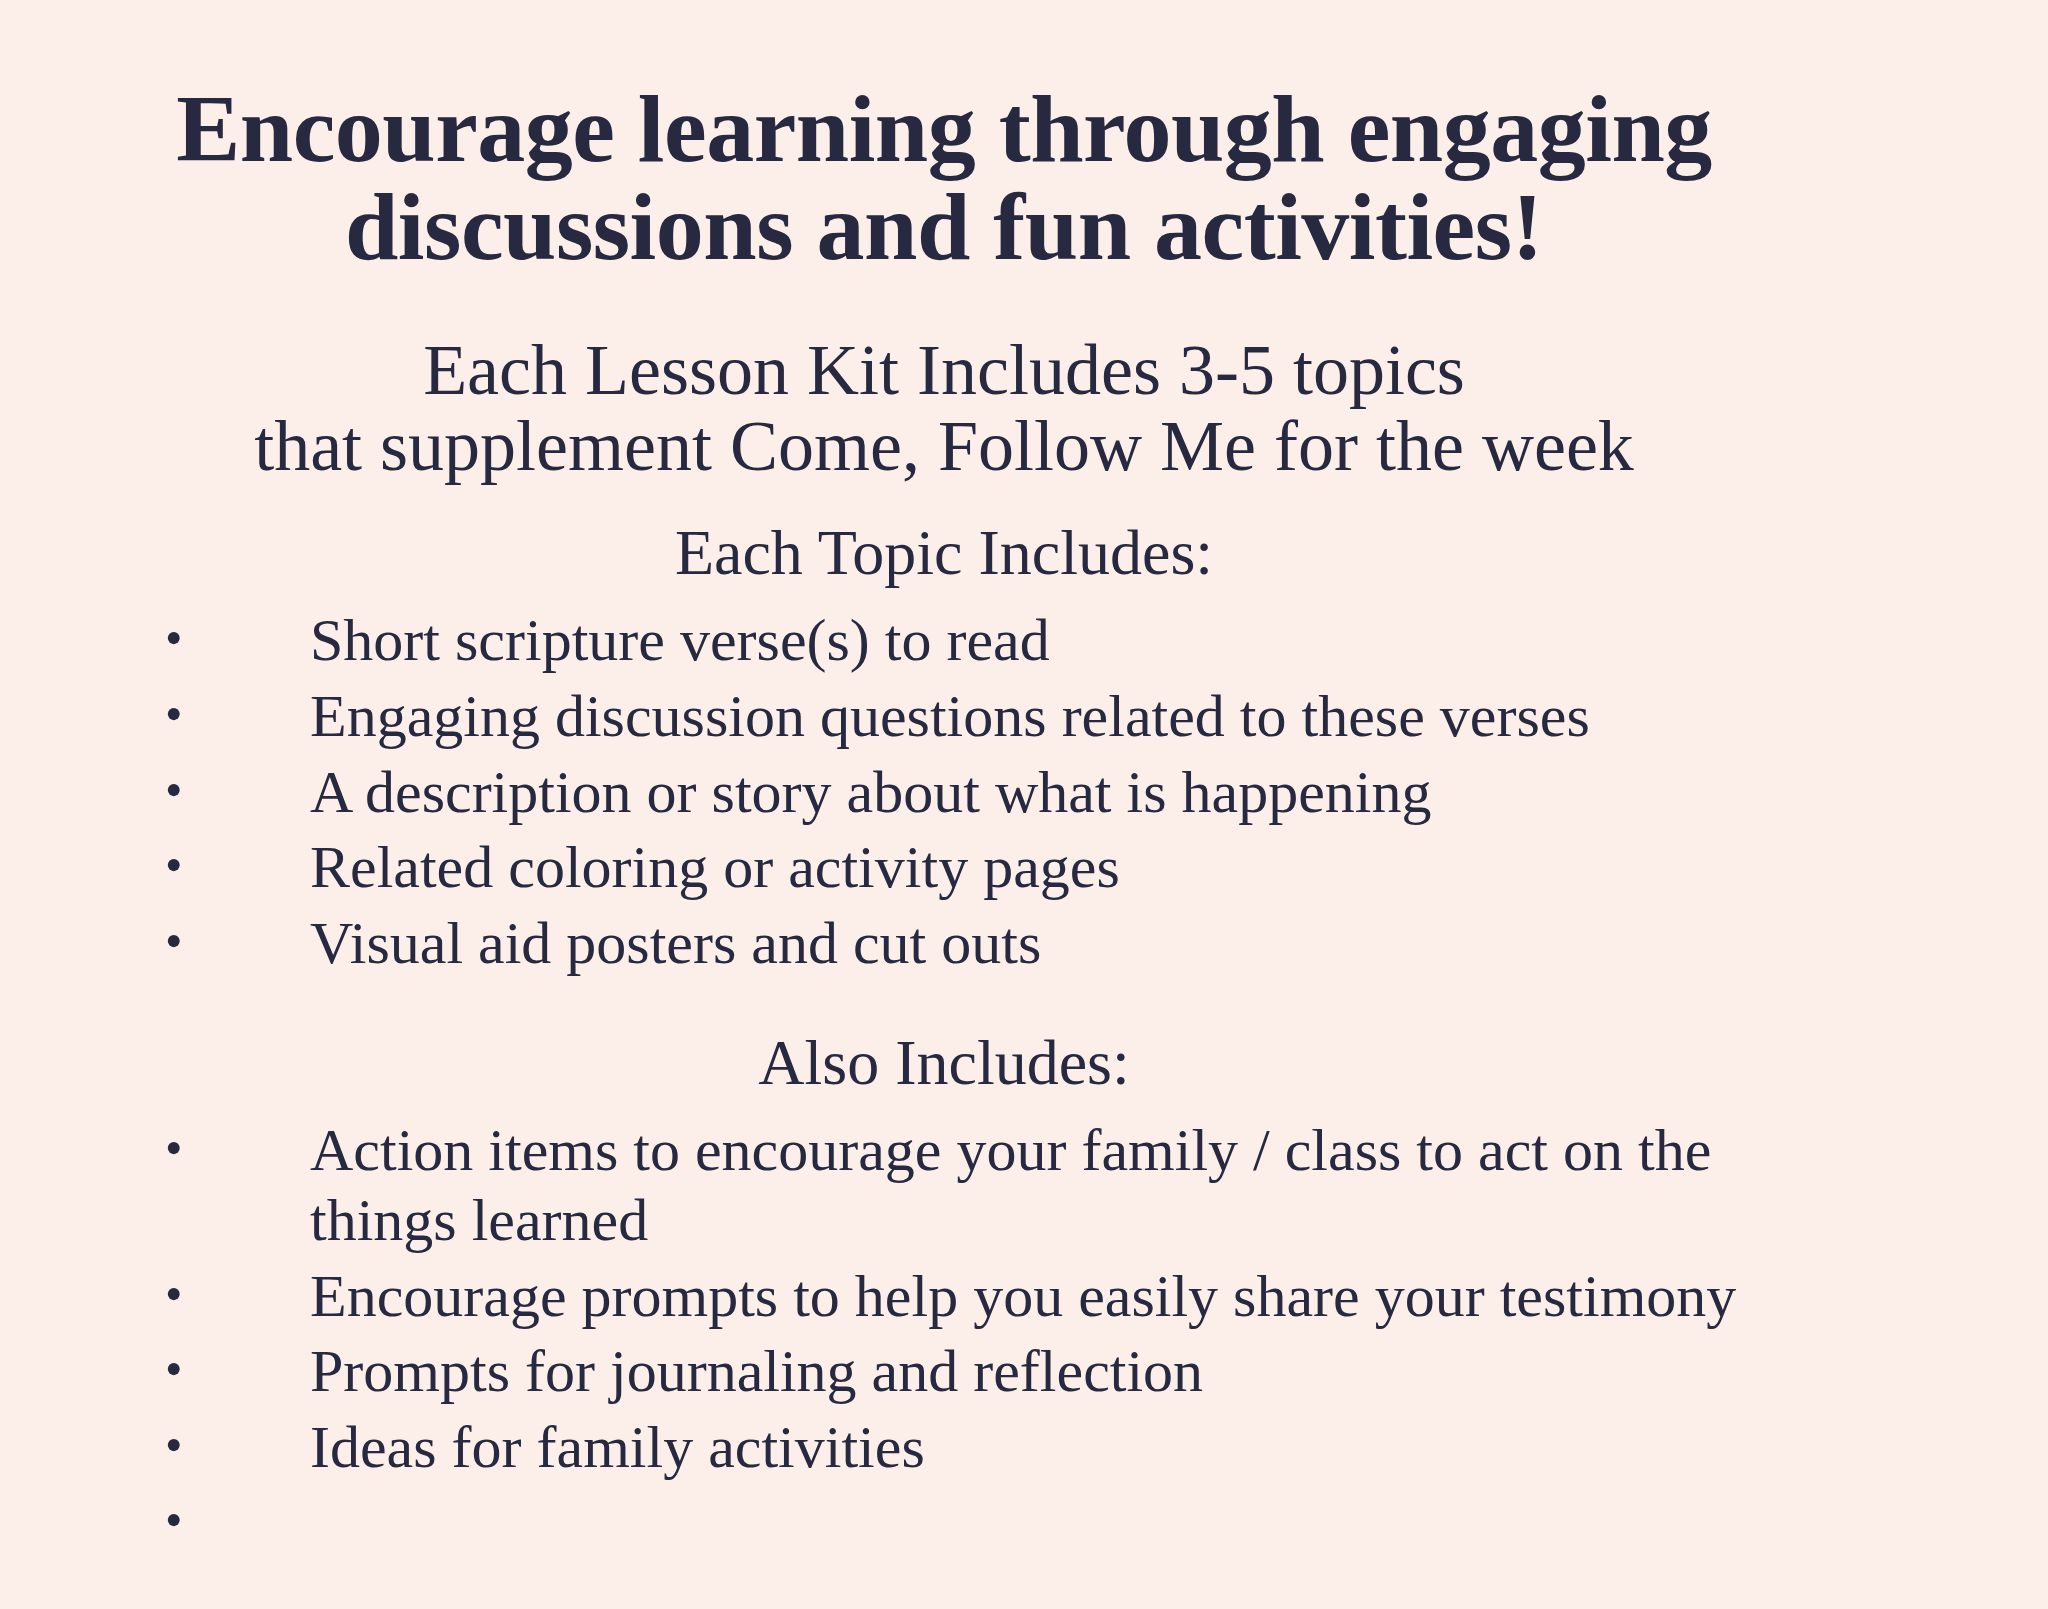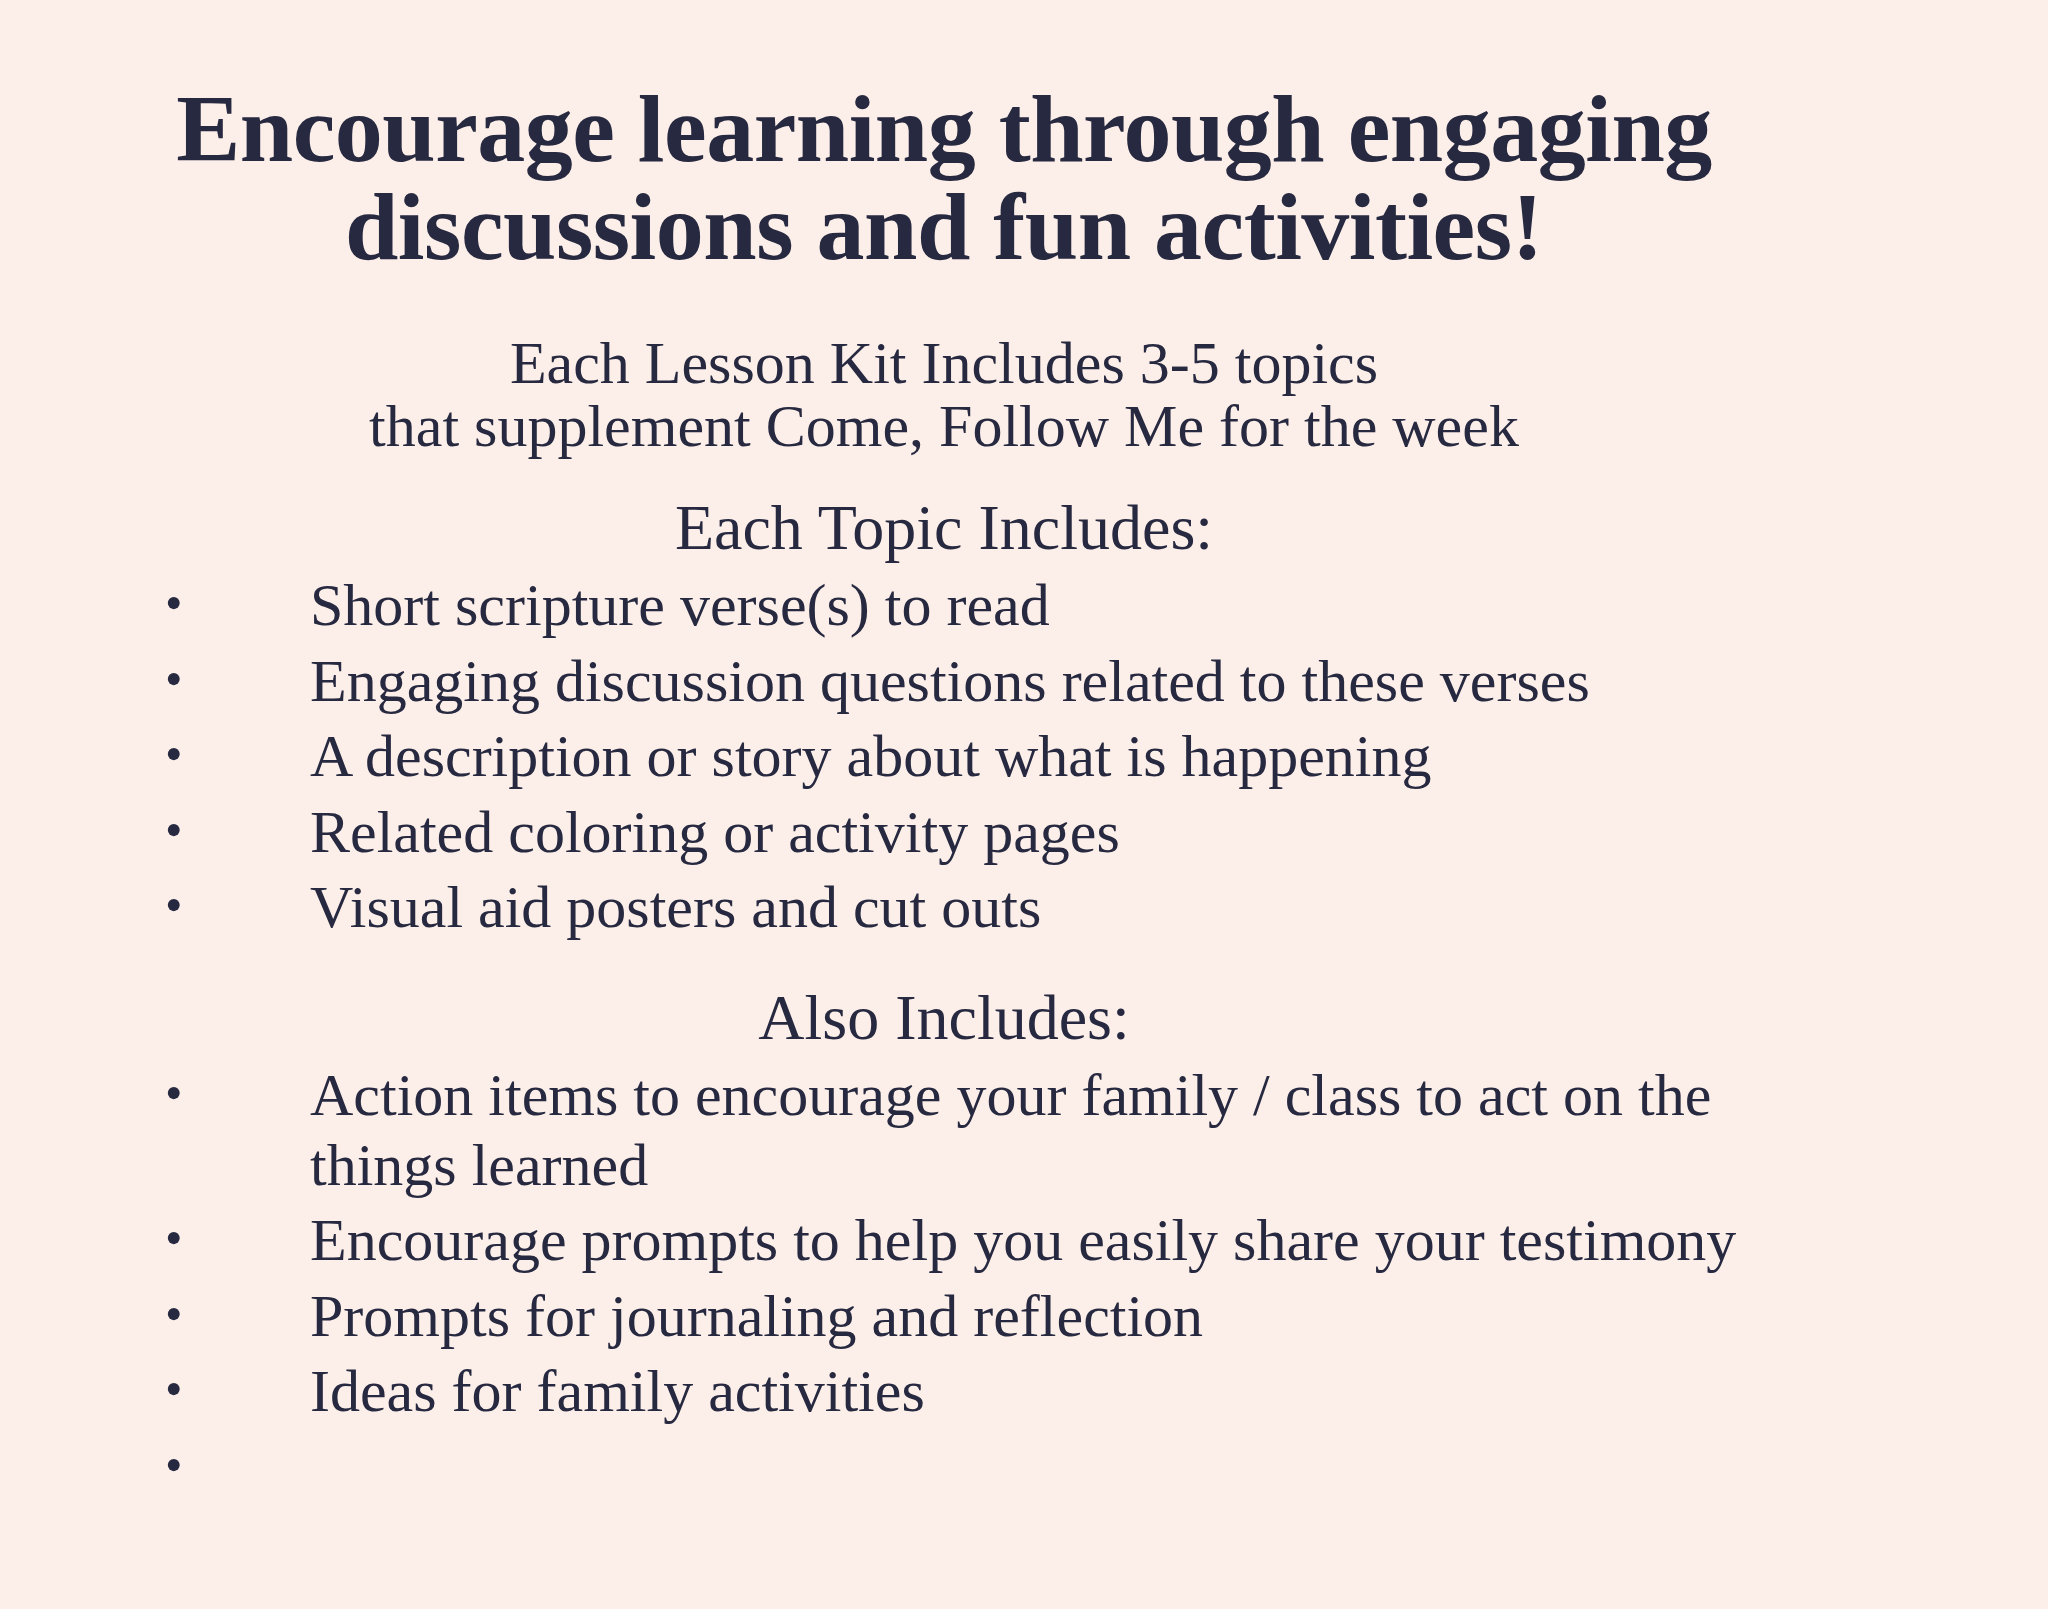--- a/index.html
+++ b/index.html
@@ -25,38 +25,38 @@
   }
   .headline {
     font-size: 96px;
     line-height: 1.02;
     text-align: center;
     letter-spacing: -0.5px;
     max-width: 1700px;
     margin: 0;
   }
   .subhead {
-    font-size: 60px;
+    font-size: 72px;
     line-height: 1.06;
     text-align: center;
     margin-top: 56px;
     max-width: 1700px;
   }
   .section-title {
     font-size: 64px;
     text-align: center;
     margin-top: 32px;
     margin-bottom: 6px;
     width: 100%;
   }
   .section-title.second {
   }
   ul.bullets {
     list-style: none;
-    margin: 0;
+    margin: 10px;
     padding: 0;
     width: 100%;
     max-width: 1960px;
   }
   ul.bullets li {
     position: relative;
     font-size: 60px;
     line-height: 1.16;
     padding-left: 240px;
     margin: 0 0 6px 0;

